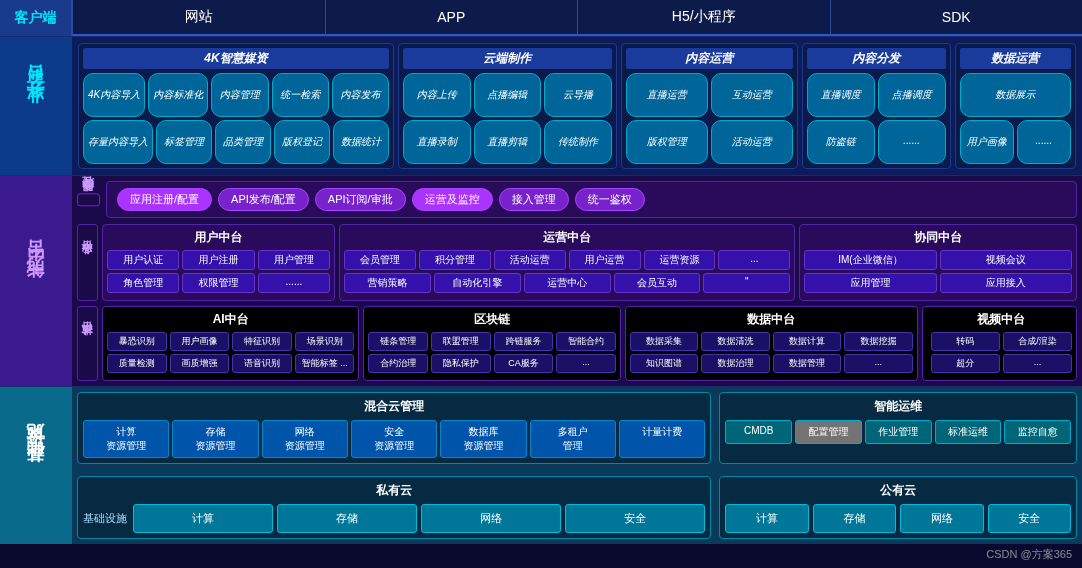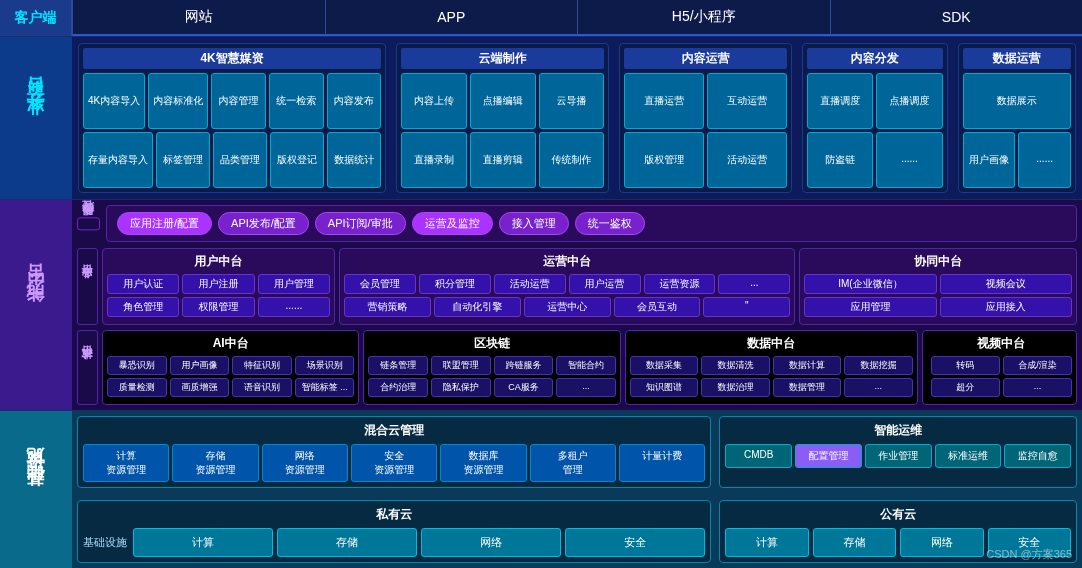--- a/index.html
+++ b/index.html
@@ -75,21 +75,22 @@
       padding: 4px;
     }
 
     
     .biz-front-content {
       background: #0d1b5c;
       padding: 6px;
     }
     .biz-modules {
       display: flex;
-      gap: 10px;
+      gap: 4px;
+      font-style: italic;
     }
     .biz-module {
       flex: 1;
       background: #0a1a4a;
       border: 1px solid #1a3a8c;
       border-radius: 4px;
       padding: 4px;
     }
     .biz-module-title {
       color: white;
@@ -107,22 +108,22 @@
       gap: 3px;
     }
     .biz-module-row {
       display: flex;
       gap: 3px;
     }
     .biz-tag {
       background: #0055cc;
       color: white;
       font-size: 10px;
-      padding: 20px 4px;
-      border-radius: 3px;
+      padding: 14px 4px;
+      border-radius: 10px;
       white-space: nowrap;
       flex: 1;
       text-align: center;
     }
     .biz-tag.cyan {
       background: #006699;
       border: 1px solid #00aacc;
     }
     .service-pill {
       background: #7722cc;
@@ -472,21 +473,21 @@
             <div style="background:#0055aa; border:1px solid #0088cc; color:white; font-size:10px; padding:4px 6px; border-radius:3px; text-align:center; flex:1;">数据库<br>资源管理</div>
             <div style="background:#0055aa; border:1px solid #0088cc; color:white; font-size:10px; padding:4px 6px; border-radius:3px; text-align:center; flex:1;">多租户<br>管理</div>
             <div style="background:#0055aa; border:1px solid #0088cc; color:white; font-size:10px; padding:4px 6px; border-radius:3px; text-align:center; flex:1;">计量计费</div>
           </div>
         </div>
 
         <div style="flex:1; border:1px solid #0088aa; border-radius:4px; padding:5px; background:#062a42;">
           <div style="color:white; font-size:12px; font-weight:bold; text-align:center; margin-bottom:5px;">智能运维</div>
           <div style="display:flex; gap:3px;">
             <div style="background:#006677; border:1px solid #00aacc; color:white; font-size:10px; padding:4px 6px; border-radius:3px; text-align:center; flex:1;">CMDB</div>
-            <div style="background:#8b5cf6; border:1px solid #00aacc; color:white; font-size:10px; padding:4px 6px; border-radius:3px; text-align:center; flex:1;">配置管理</div>
+            <div style="background:#737373; border:1px solid #00aacc; color:white; font-size:10px; padding:4px 6px; border-radius:3px; text-align:center; flex:1;">配置管理</div>
             <div style="background:#006677; border:1px solid #00aacc; color:white; font-size:10px; padding:4px 6px; border-radius:3px; text-align:center; flex:1;">作业管理</div>
             <div style="background:#006677; border:1px solid #00aacc; color:white; font-size:10px; padding:4px 6px; border-radius:3px; text-align:center; flex:1;">标准运维</div>
             <div style="background:#006677; border:1px solid #00aacc; color:white; font-size:10px; padding:4px 6px; border-radius:3px; text-align:center; flex:1;">监控自愈</div>
           </div>
         </div>
       </div>
 
       <div style="display:flex; gap:8px;">
 
         <div style="flex:1.8; border:1px solid #0088aa; border-radius:4px; padding:5px; background:#062a42;">

